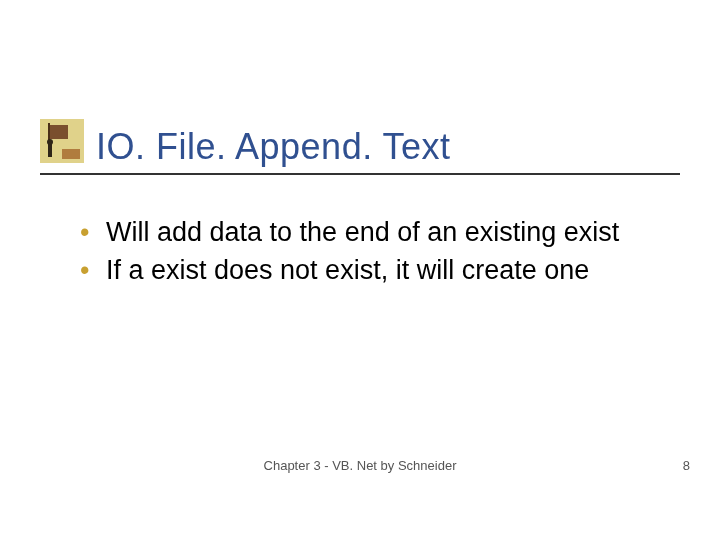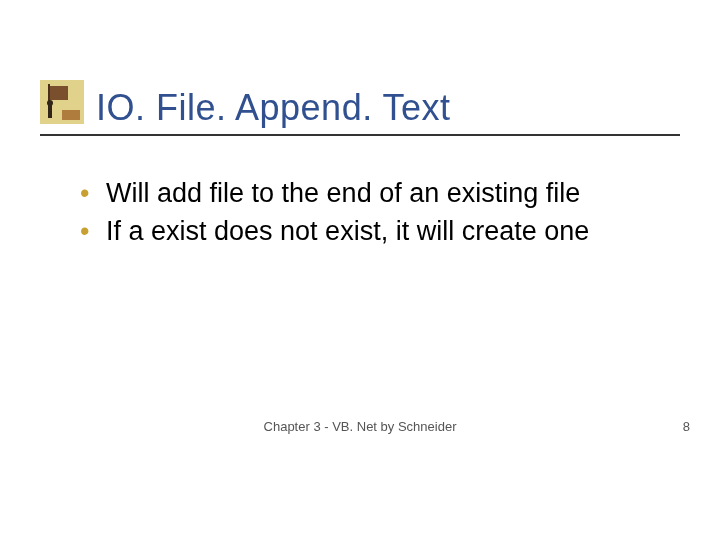--- a/index.html
+++ b/index.html
@@ -9,20 +9,21 @@
     height: 540px;
     background: #ffffff;
     font-family: Arial, Helvetica, sans-serif;
     position: relative;
     overflow: hidden;
   }
   .slide {
     width: 720px;
     height: 452px;
     position: relative;
+    margin-top: 39px;
   }
   .header {
     position: absolute;
     top: 80px;
     left: 40px;
     right: 40px;
     display: flex;
     flex-direction: column;
   }
   .title-row {
@@ -151,21 +152,21 @@
         <div class="person"></div>
         <div class="bar"></div>
       </div>
       <div class="title">IO. File. Append. Text</div>
     </div>
     <div class="rule"></div>
   </div>
 
   <div class="body">
     <ul class="bullet-list">
-      <li>Will add file to the end of an existing file</li>
+      <li>Will add data to the end of an existing exist</li>
       <li>If a exist does not exist, it will create one</li>
     </ul>
   </div>
 
   <div class="footer-center">Chapter 3 - VB. Net by Schneider</div>
   <div class="footer-right">8</div>
 
 </div>
 
 </body></html>

